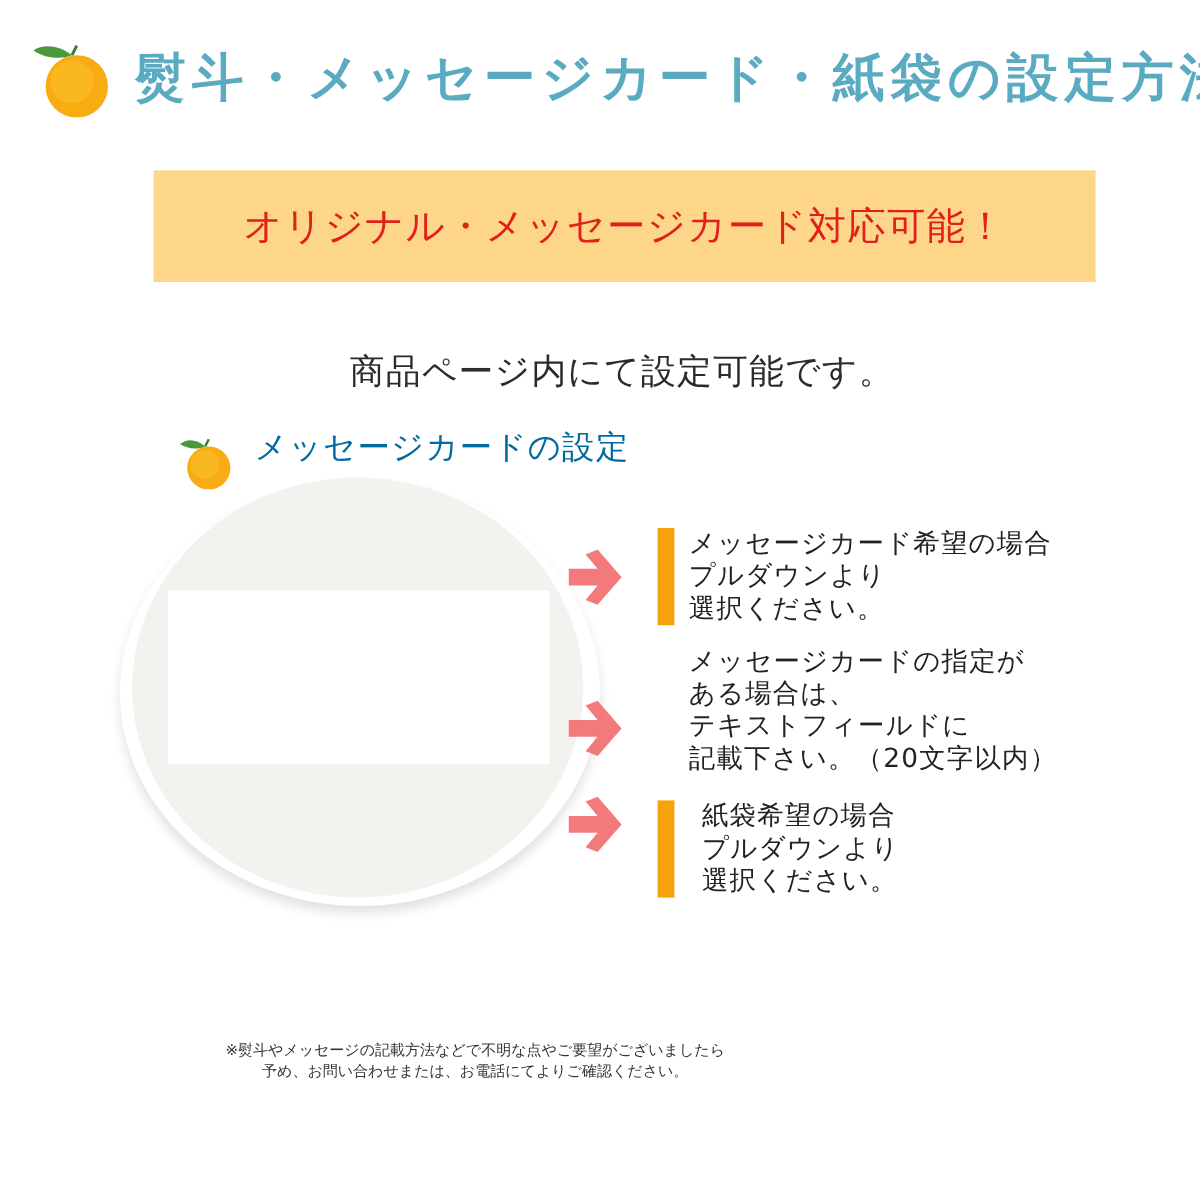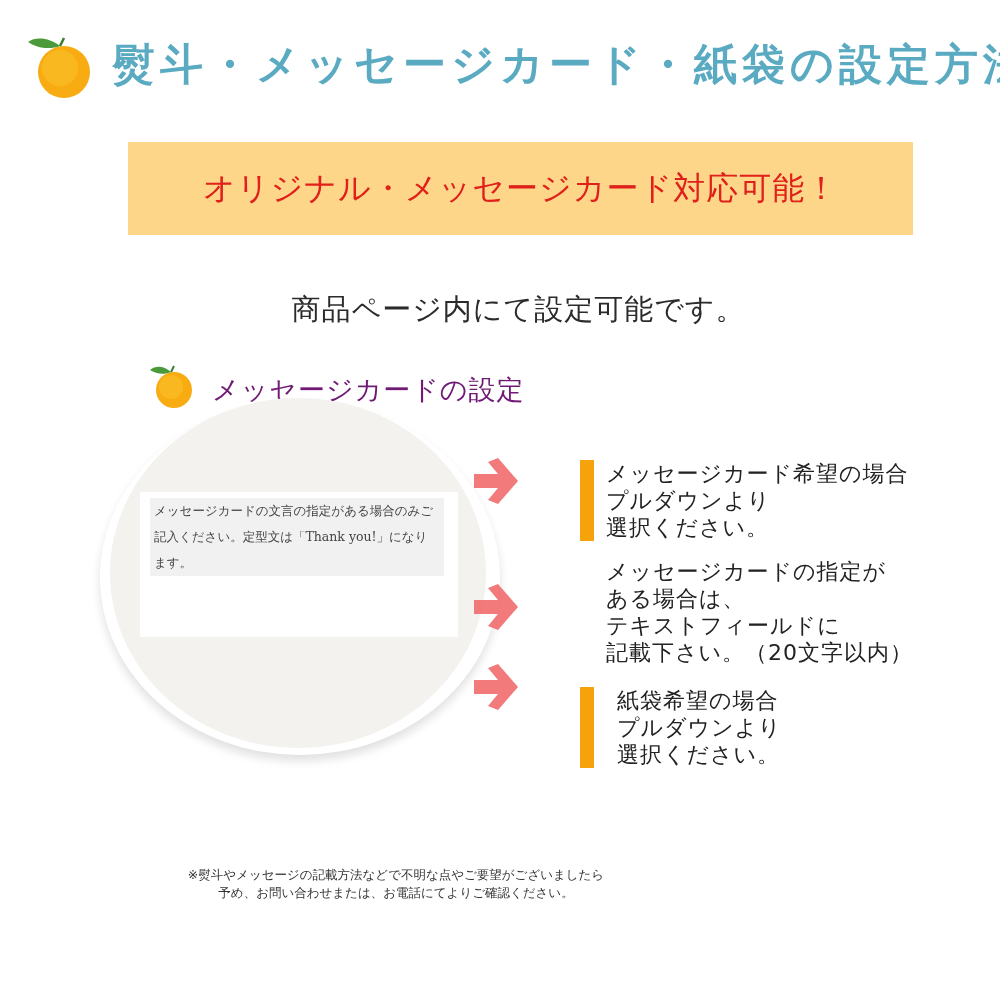--- a/index.html
+++ b/index.html
@@ -23,21 +23,21 @@
   }
   .banner-text { color:#e0201a; font-size:32px; letter-spacing:1px; white-space:nowrap; }
 
   .subtitle {
     left:0; width:957px; top:290px; text-align:center; font-size:29px; color:#2b2b2b; white-space:nowrap;
     letter-spacing:1px;
     margin-left:40px;
   }
 
   .section-heading {
-    left:212px; top:372px; font-size:27px; color:#701a75; white-space:nowrap; letter-spacing:1px;
+    left:212px; top:355px; font-size:27px; color:#0369a1; white-space:nowrap; letter-spacing:1px;
   }
 
   
   .circle-outer {
     left:100px; top:400px; width:400px; height:355px; border-radius:50%;
     background:#ffffff; box-shadow: 0 6px 10px rgba(0,0,0,0.12);
   }
   .circle-inner {
     left:110px; top:398px; width:376px; height:350px; border-radius:50%;
     background:#f3f2ee;
@@ -56,21 +56,21 @@
     position:absolute; left:3px; top:92px; width:299px; height:37px;
     border:3px solid #ee6b6b; box-sizing:border-box; background:#fff;
     font-family: "DejaVu Serif", "Liberation Serif", serif; font-size:18px; color:#555;
     padding-left:32px; line-height:30px;
   }
 
   
   .arrow { position:absolute; }
 
   
-  .callout { position:absolute; left:580px; display:flex;margin-top:20px; }
+  .callout { position:absolute; left:548px; display:flex; }
   .callout-bar { width:14px; background:#f5a20c; margin-right:12px; flex:none; }
   .callout-text { font-size:22px; line-height:27px; color:#222; white-space:pre-line; letter-spacing:1px; }
 
   .footnote {
     left:0; width:792px; top:866px; text-align:center; font-size:12.5px; color:#333; line-height:18px;
     white-space:pre-line;
   }
 </style>
 </head>
 <body>
@@ -94,21 +94,20 @@
   <circle cx="23" cy="23" r="12" fill="#fbbf2a" opacity="0.6"></circle>
   <path d="M2 6 C8 1, 16 2, 23 8 C16 11, 8 10, 2 6 Z" fill="#4a9a3a"></path>
   <path d="M23 8 L26 2" stroke="#3c7e2c" stroke-width="2"></path>
 </svg>
 <div class="abs section-heading">メッセージカードの設定</div>
 
 <div class="abs circle-outer"></div>
 <div class="abs circle-inner"></div>
 
 <div class="abs panel">
-  <div class="panel-note">メッセージカードの文言の指定がある場合のみご記入ください。定型文は「Thank you!」になります。</div>
 </div>
 
 <svg class="arrow" style="left:472px;top:456px;" width="50" height="50" viewBox="0 0 50 50">
   <path d="M2 18 H26 L16 6 L26 2 L46 25 L26 48 L16 44 L26 32 H2 Z" fill="#f26c6c" opacity="0.9"></path>
 </svg>
 <svg class="arrow" style="left:472px;top:582px;" width="50" height="50" viewBox="0 0 50 50">
   <path d="M2 18 H26 L16 6 L26 2 L46 25 L26 48 L16 44 L26 32 H2 Z" fill="#f26c6c" opacity="0.9"></path>
 </svg>
 <svg class="arrow" style="left:472px;top:662px;" width="50" height="50" viewBox="0 0 50 50">
   <path d="M2 18 H26 L16 6 L26 2 L46 25 L26 48 L16 44 L26 32 H2 Z" fill="#f26c6c" opacity="0.9"></path>

